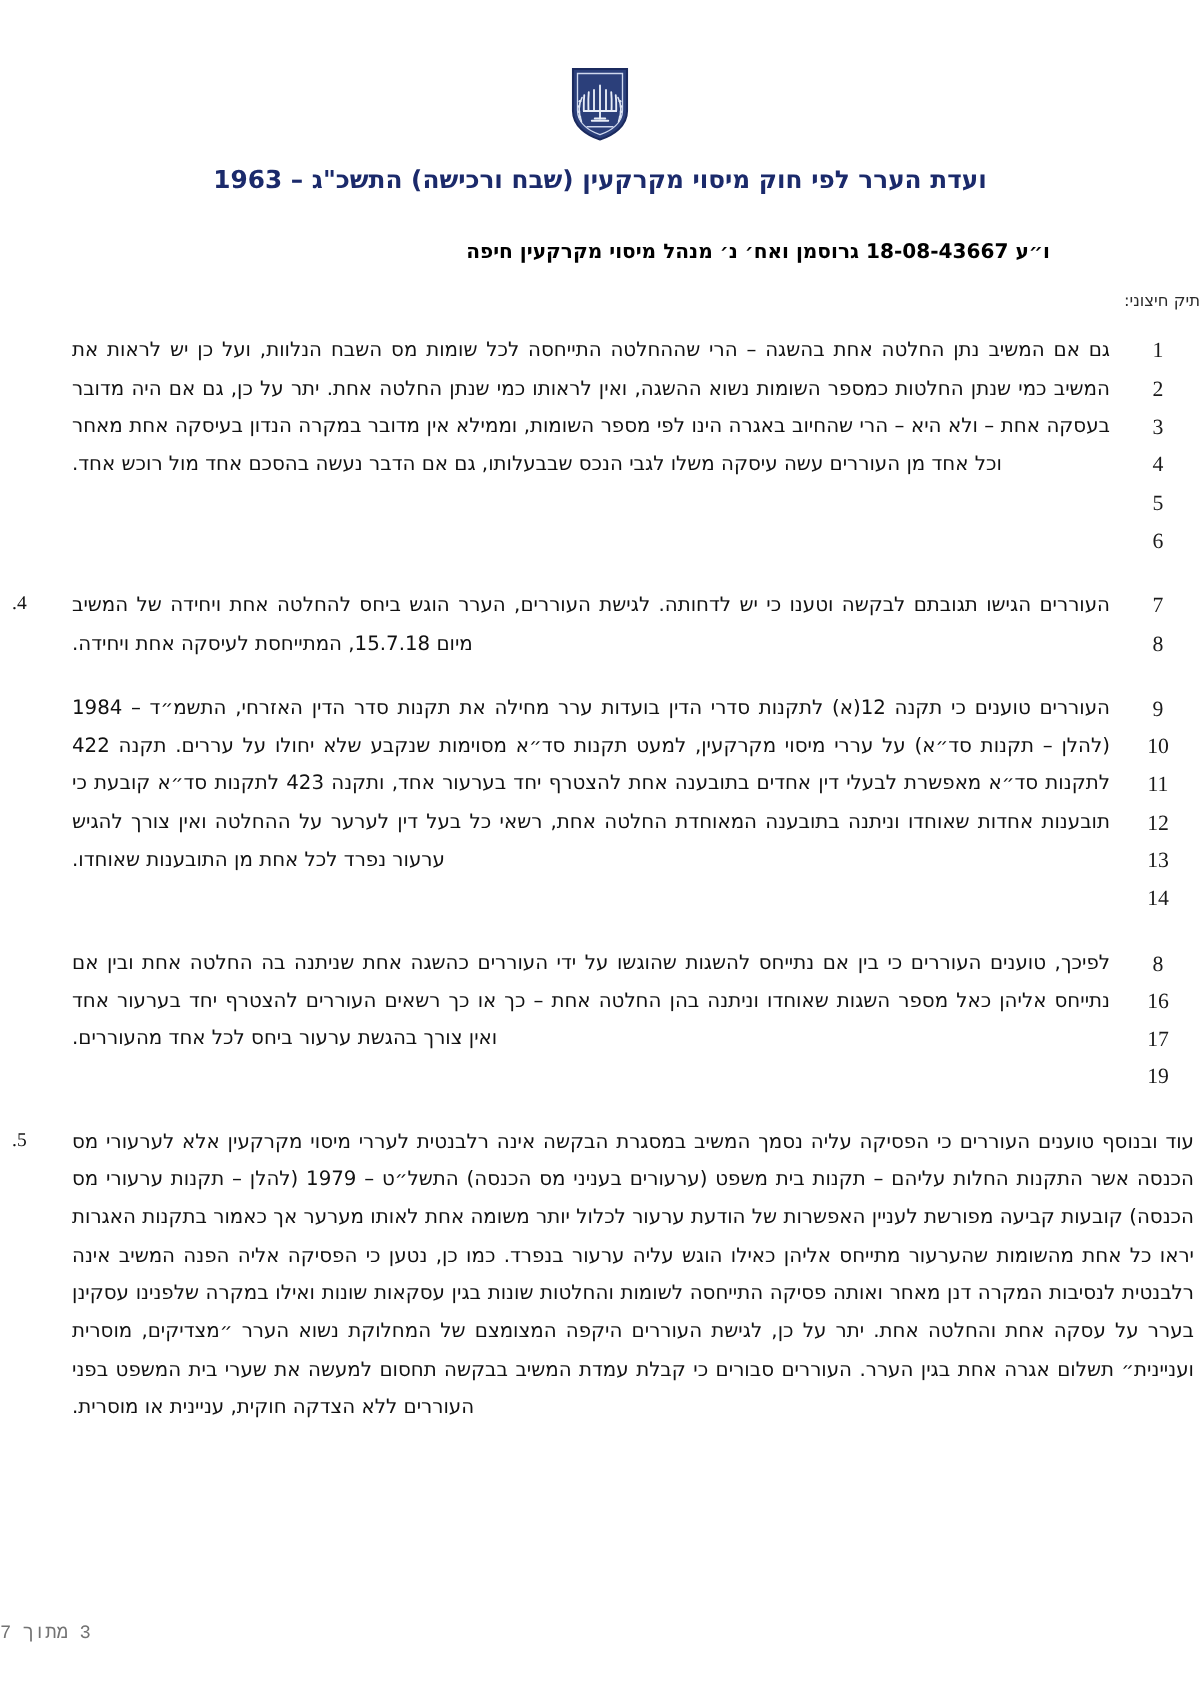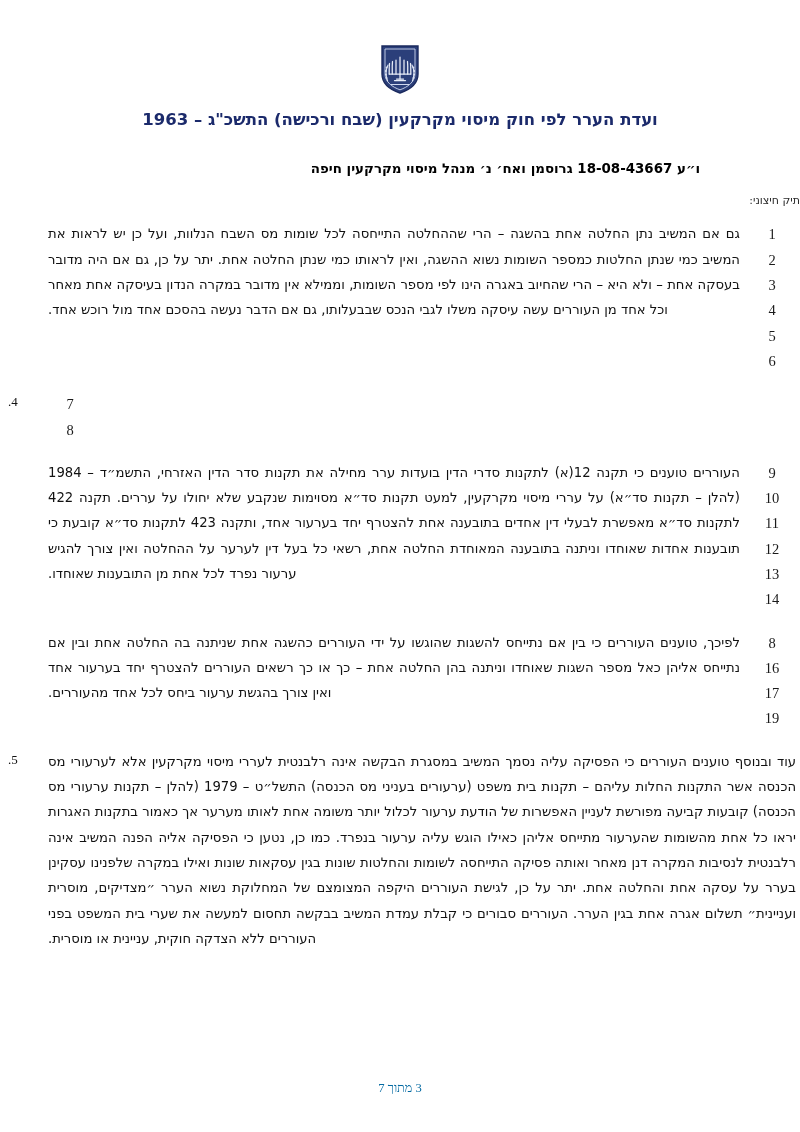--- a/index.html
+++ b/index.html
@@ -137,26 +137,26 @@
 
   
   .item-marker.empty { visibility: hidden; }
 
   
   .footer {
     position: absolute;
     left: 0;
     right: 0;
     bottom: 36px;
-    text-align: center;
+    text-align: left;
     font-size: 12.6px;
-    color: #0369a1;
-    direction: rtl;
-    unicode-bidi: isolate;
-    font-family: Liberation Serif, serif;
+    color: #737373;
+    direction: rtl;
+    unicode-bidi: isolate;
+    font-family: Liberation Mono, monospace;
   }
 </style>
 </head>
 <body>
 
 <div class="page">
 
   <div class="emblem-wrap">
     <svg class="emblem" viewBox="0 0 42 50" aria-hidden="true">
       <path d="M3 2 H39 V30 C39 40 30 46 21 49 C12 46 3 40 3 30 Z" fill="#2b3f7a" stroke="#1b2a5e" stroke-width="1.4"></path>
@@ -208,20 +208,21 @@
           <span class="ln">1</span>
           <span class="ln">2</span>
           <span class="ln">3</span>
           <span class="ln">4</span>
           <span class="ln">5</span>
           <span class="ln">6</span>
         </div>
       </div>
       <div class="para-block">
         <div class="item-marker">.4</div>
+        <div class="para-text"><span>העוררים הגישו תגובתם לבקשה וטענו כי יש לדחותה. לגישת העוררים, הערר הוגש ביחס להחלטה אחת ויחידה של המשיב מיום 15.7.18, המתייחסת לעיסקה אחת ויחידה.</span></div>
         <div class="gutter">
           <span class="ln">7</span>
           <span class="ln">8</span>
         </div>
       </div>
       <div class="para-block">
         <div class="item-marker empty"></div>
         <div class="para-text"><span>העוררים טוענים כי תקנה 12(א) לתקנות סדרי הדין בועדות ערר מחילה את תקנות סדר הדין האזרחי, התשמ״ד – 1984 (להלן – </span><b>תקנות סד״א)</b><span> על עררי מיסוי מקרקעין, למעט תקנות סד״א מסוימות שנקבע שלא יחולו על עררים. תקנה 422 לתקנות סד״א מאפשרת לבעלי דין אחדים בתובענה אחת להצטרף יחד בערעור אחד, ותקנה 423 לתקנות סד״א קובעת כי תובענות אחדות שאוחדו וניתנה בתובענה המאוחדת החלטה אחת, רשאי כל בעל דין לערער על ההחלטה ואין צורך להגיש ערעור נפרד לכל אחת מן התובענות שאוחדו.</span></div>
         <div class="gutter">
           <span class="ln">9</span>

